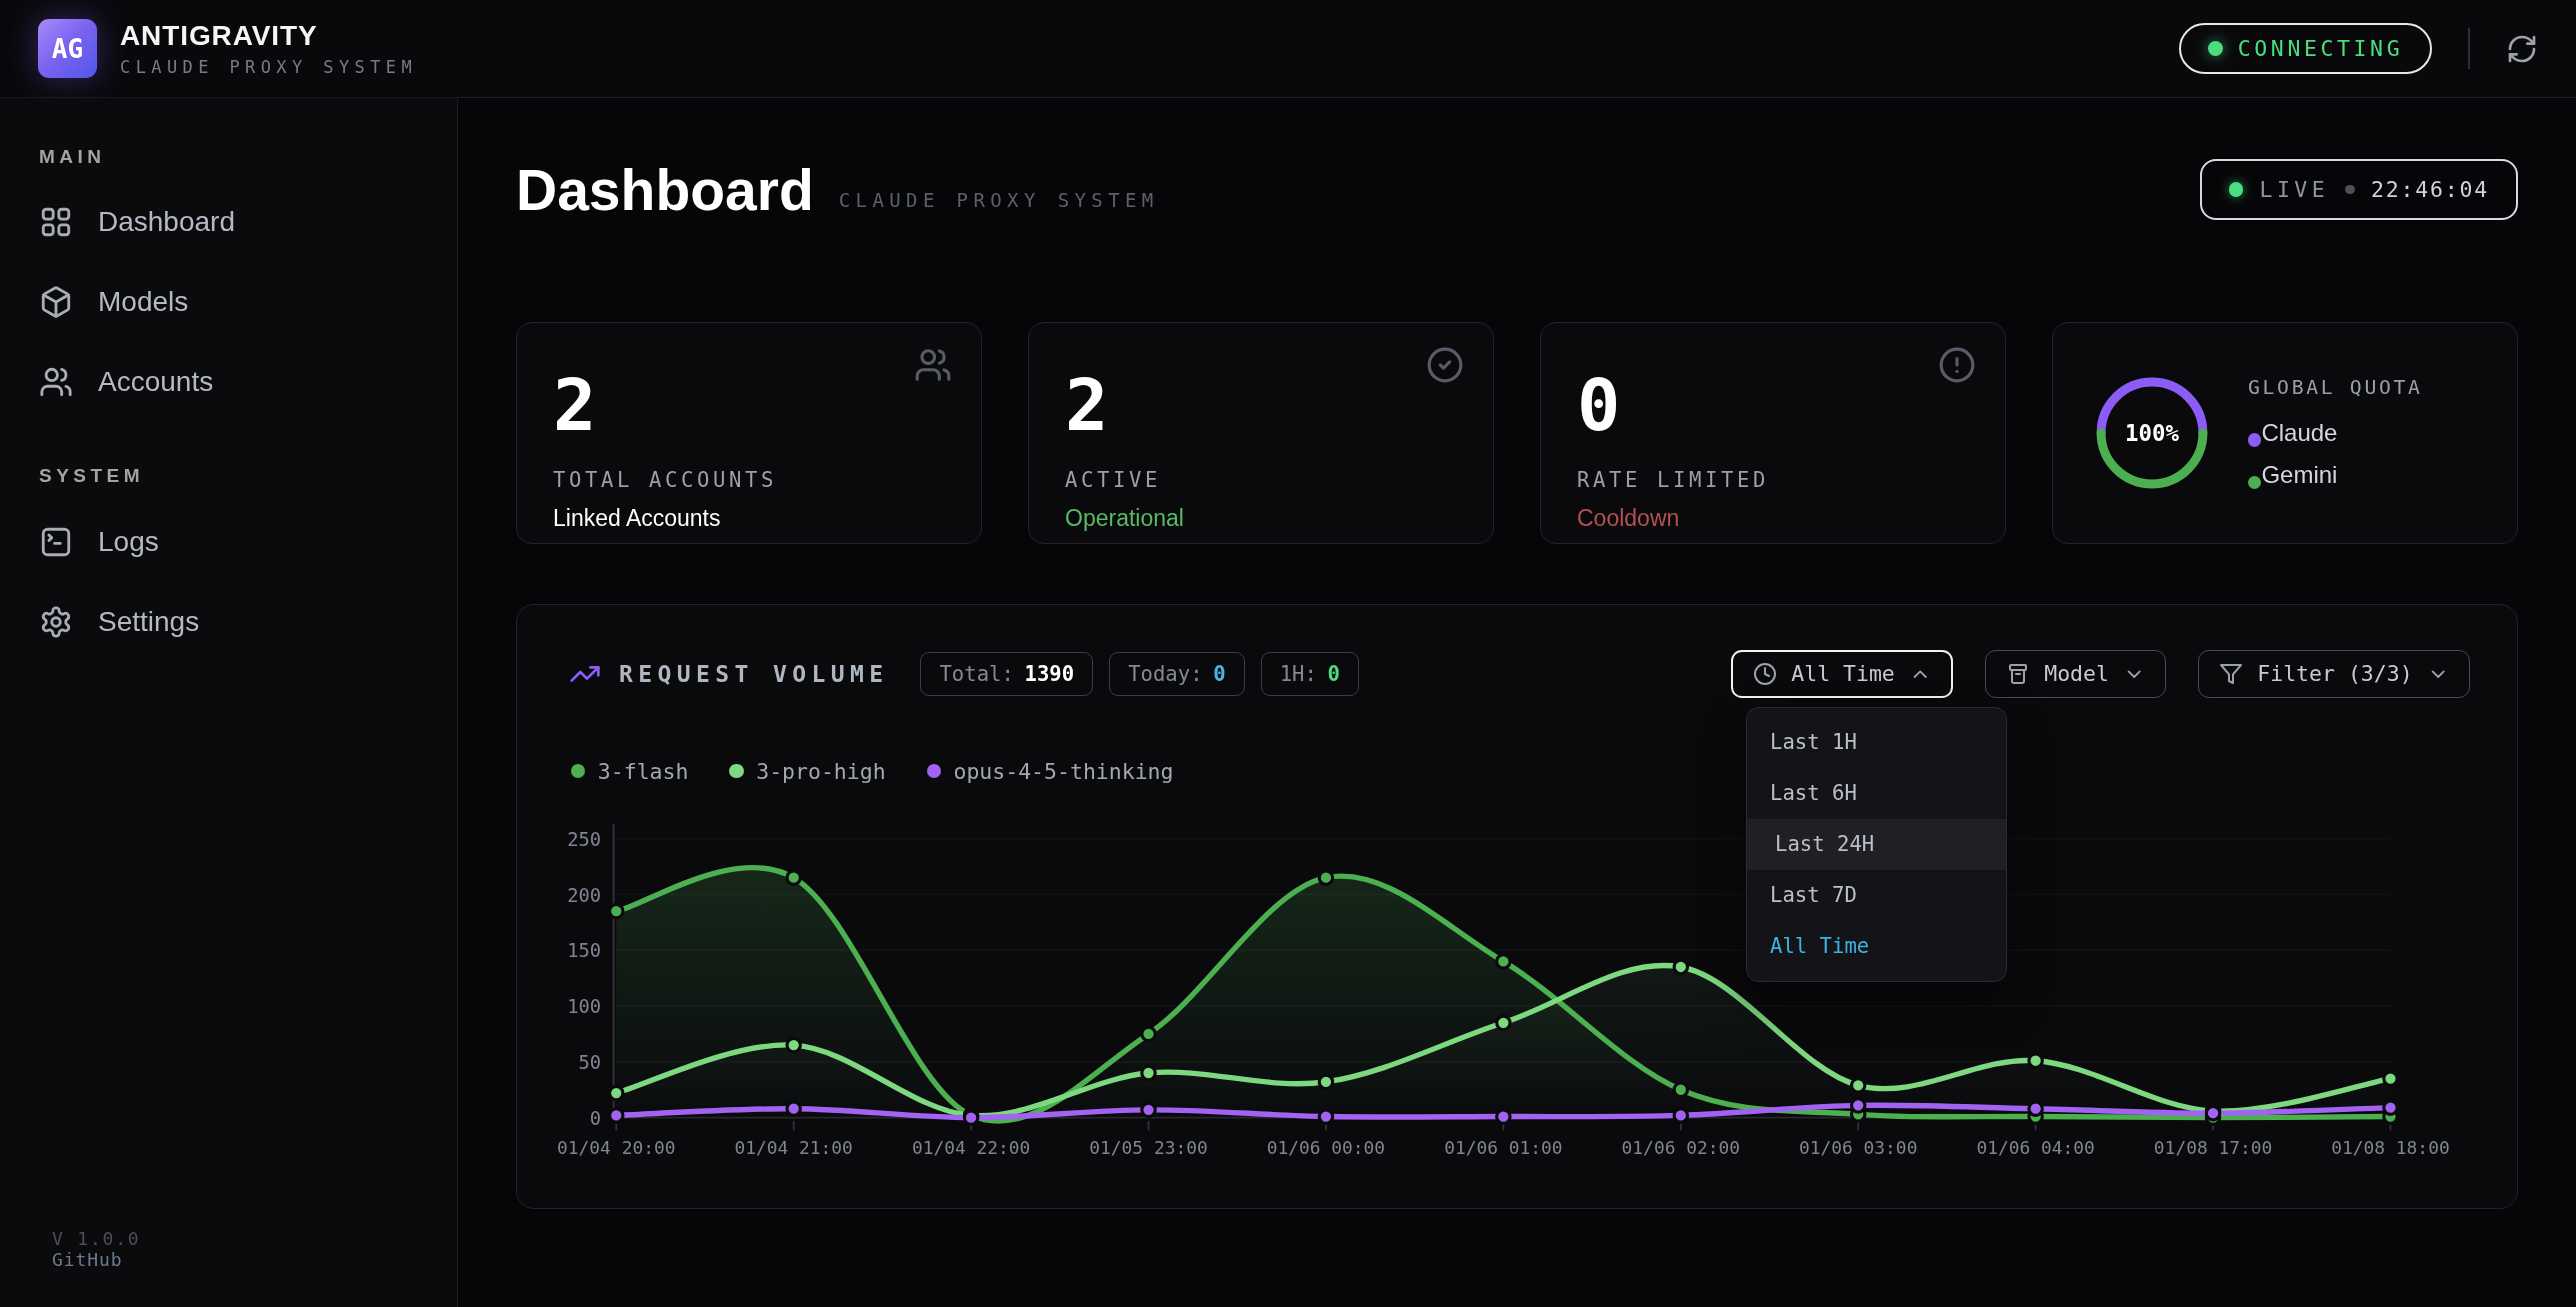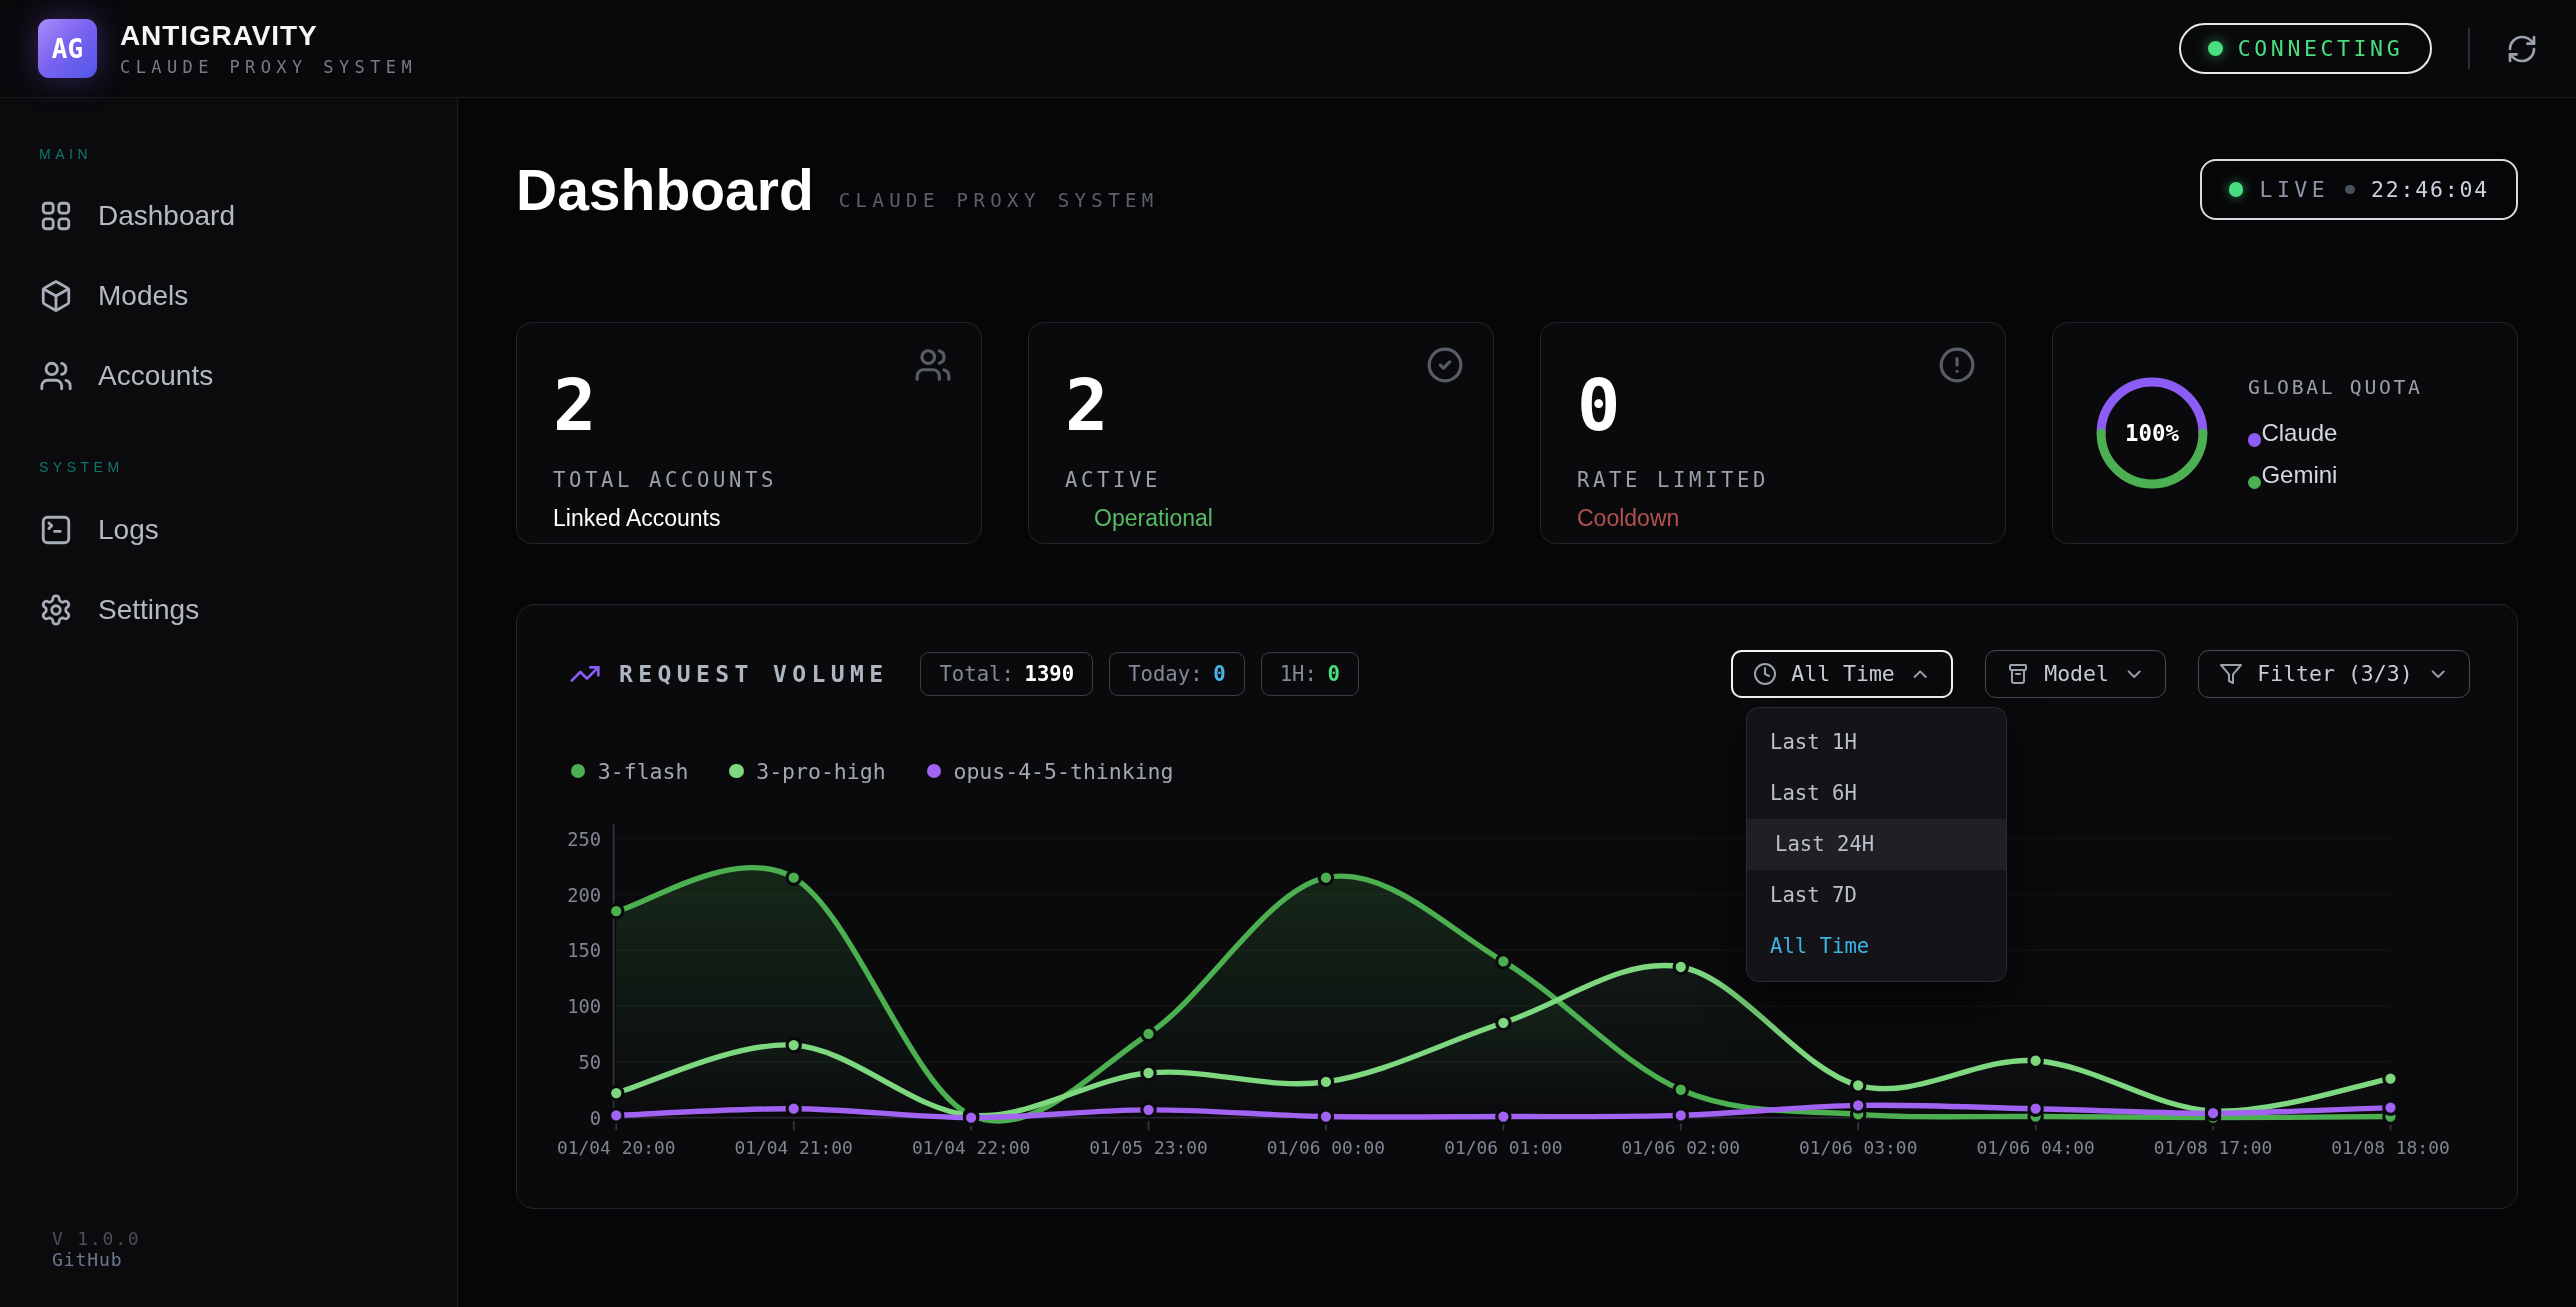--- a/index.html
+++ b/index.html
@@ -36,21 +36,21 @@
   .conn-text { font-size:21.5px; letter-spacing:3.6px; }
   .top-divider { width:1.8px; height:41px; background:#2e2e34; margin:0 36px; }
   .refresh-btn { color:#9aa2ad; cursor:pointer; }
 
   
   .sidebar {
     position:absolute; top:98px; left:0; bottom:0; width:458px;
     background:#0b0b0e; border-right:1.8px solid #1b1b20;
     display:flex; flex-direction:column; padding-top:48px; z-index:10;
   }
-  .side-heading { font-size:14px; font-weight:normal; letter-spacing:4.5px; color:#0f766e; margin:0 0 14.3px 39px; }
+  .side-heading { font-size:19px; font-weight:bold; letter-spacing:4.5px; color:#a3a3a3; margin:0 0 14.3px 39px; }
   .side-item {
     display:flex; align-items:center; gap:25px; padding:23px 39px;
     color:#b3bac4; font-size:28px; cursor:pointer;
   }
   .side-item .icon { color:#a7aeb8; }
   .side-section-gap { height:43px; }
   .side-spacer { flex:1; }
   .side-footer { display:flex; justify-content:space-between; padding:0 52px 38px 52px; font-size:18px;flex-direction:column; }
   .side-version { color:#4b5058; letter-spacing:1.8px; }
   .side-github { color:#6a7990; letter-spacing:0.9px; cursor:pointer; }
@@ -238,21 +238,21 @@
       <div class="stat-sub" style="color: #ffffff;">Linked Accounts</div>
     </div>
 
     <div class="card">
       <svg class="icon card-icon" width="38" height="38" viewBox="0 0 24 24">
         <circle cx="12" cy="12" r="10"></circle>
           <path d="m9 12 2 2 4-4"></path>
       </svg>
       <div class="stat-value">2</div>
       <div class="stat-label mono">ACTIVE</div>
-      <div class="stat-sub" style="color: rgb(87, 187, 99); margin-left: 29px;">Operational</div>
+      <div class="stat-sub" style="color: rgb(87, 187, 99);">Operational</div>
     </div>
 
     <div class="card">
       <svg class="icon card-icon" width="38" height="38" viewBox="0 0 24 24">
         <circle cx="12" cy="12" r="10"></circle>
           <line x1="12" y1="8" x2="12" y2="12"></line>
           <line x1="12" y1="16" x2="12.01" y2="16"></line>
       </svg>
       <div class="stat-value">0</div>
       <div class="stat-label mono">RATE LIMITED</div>

